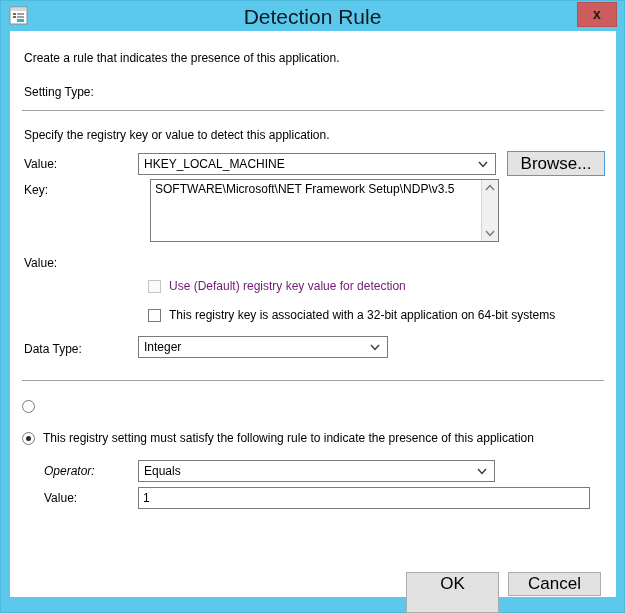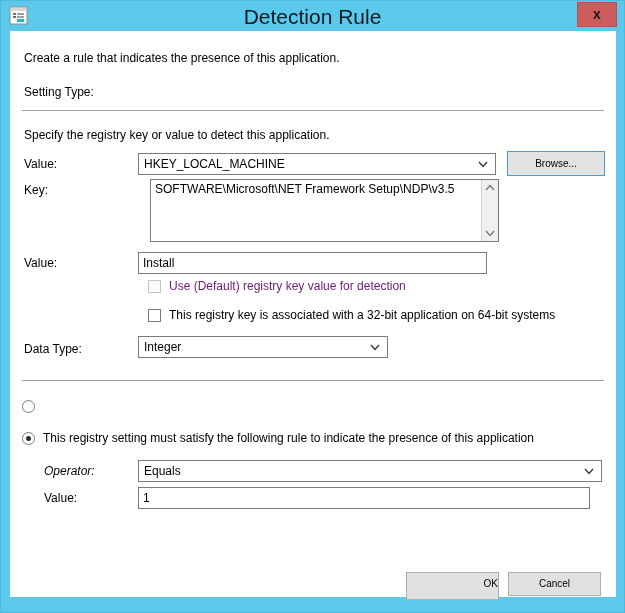--- a/index.html
+++ b/index.html
@@ -219,21 +219,21 @@
     background: #2b2b2b;
   }
 
   
   .btn {
     position: absolute;
     box-sizing: border-box;
     background: #e1e1e1;
     border: 1px solid #adadad;
     font-family: "Liberation Sans", sans-serif;
-    font-size: 10px;
+    font-size: 17px;
     color: #000;
     text-align: center;
     cursor: pointer;
   }
   .btn-focus {
     border: 1px solid #4a9ddb;
     background: #e3e3e3;
   }
 </style>
 </head>
@@ -290,21 +290,20 @@
         <div class="sb-track"></div>
         <div class="sb-btn sb-down">
           <svg width="16" height="16" viewBox="0 0 16 16">
               <path d="M4 6 L8 10.5 L12 6" fill="none" stroke="#767676" stroke-width="1.3"></path>
             </svg>
         </div>
       </div>
     </div>
 
     <div class="lbl" style="left:14px; top:225px;">Value:</div>
-    <div class="tbox" style="left:128px; top:221px; width:349px;">Install</div>
 
     <div class="cb cb-dim" style="left:138px; top:249px;"></div>
     <div class="lbl lbl-dim" style="left:159px; top:248px;">Use (Default) registry key value for detection</div>
 
     <div class="cb" style="left:138px; top:278px;"></div>
     <div class="lbl" style="left:159px; top:277px;text-align:right;">This registry key is associated with a 32-bit application on 64-bit systems</div>
 
     <div class="lbl" style="left:14px; top:311px;">Data Type:</div>
     <div class="combo" style="left:128px; top:305px; width:250px;text-align:right;">
       <span class="cval">Integer</span>
@@ -316,29 +315,29 @@
     </div>
 
     <div class="sep" style="left:12px; top:349px; width:582px;"></div>
 
     <div class="rb" style="left:12px; top:369px;"></div>
 
     <div class="rb rb-dot" style="left:12px; top:401px;"></div>
     <div class="lbl" style="left:33px; top:400px;">This registry setting must satisfy the following rule to indicate the presence of this application</div>
 
     <div class="lbl" style="left:34px; top:433px;font-style:italic;">Operator:</div>
-    <div class="combo" style="left:128px; top:429px; width:464px;">
+    <div class="combo" style="left:128px; top:429px; width:357px;">
       <span class="cval">Equals</span>
       <span class="carrow">
         <svg width="14" height="20" viewBox="0 0 14 20">
             <path d="M3 8 L7 12.5 L11 8" fill="none" stroke="#3a3a3a" stroke-width="1.4"></path>
           </svg>
       </span>
     </div>
 
     <div class="lbl" style="left:34px; top:460px;">Value:</div>
     <div class="tbox" style="left:128px; top:456px; width:452px;">1</div>
 
-    <div class="btn" style="left:396px; top:541px; width:93px; height:28px; line-height:22px;text-align:right;">OK</div>
+    <div class="btn" style="left:396px; top:541px; width:93px; height:41px; line-height:22px;">OK</div>
     <div class="btn" style="left:498px; top:541px; width:93px; height:24px; line-height:22px;">Cancel</div>
 
   </div>
 </div>
 
 </body></html>

